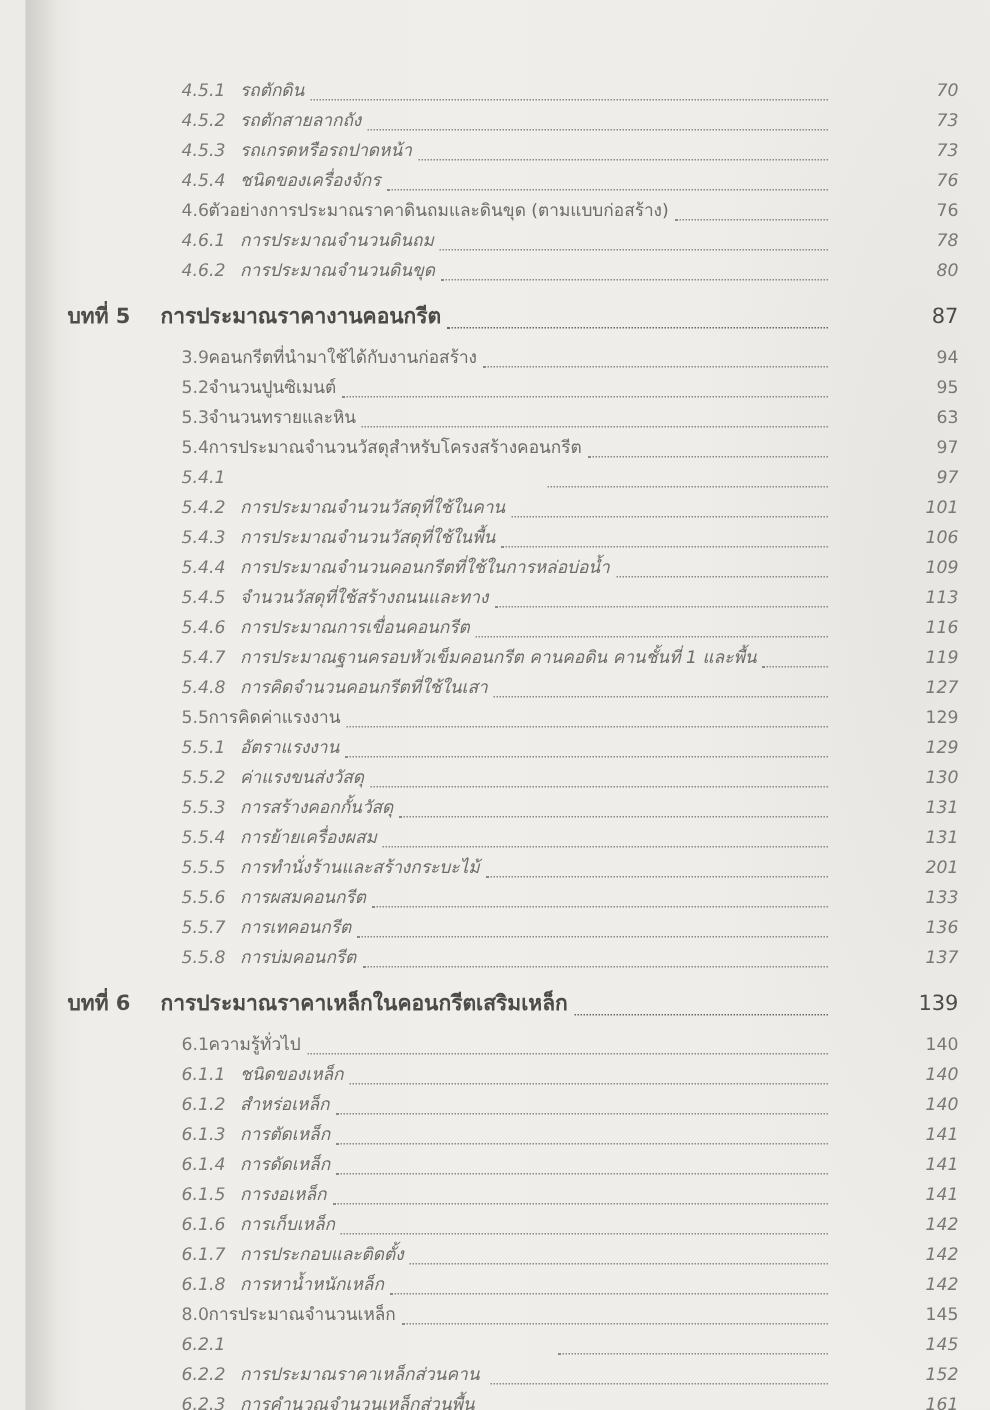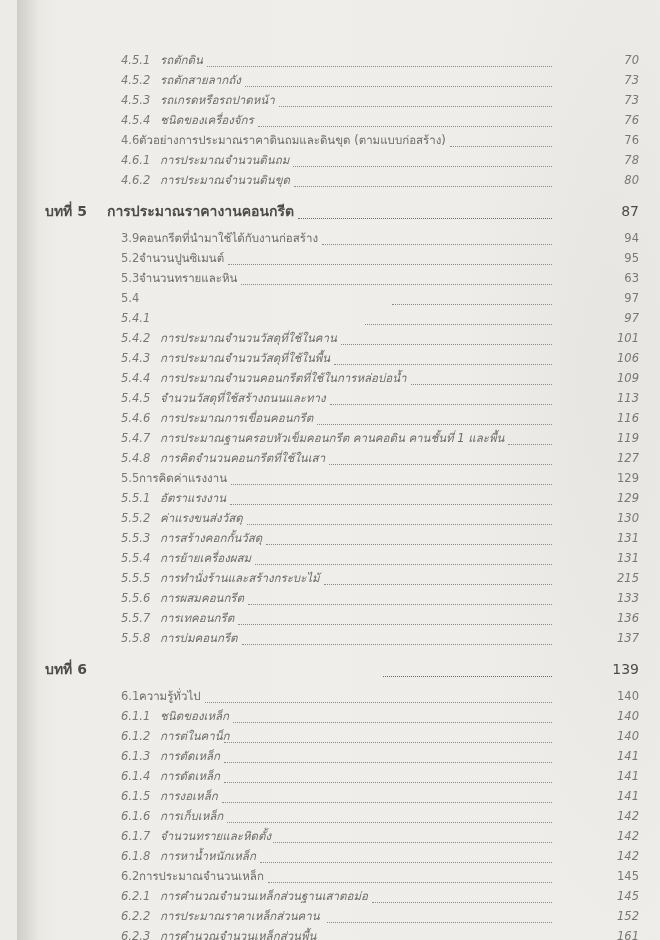--- a/index.html
+++ b/index.html
@@ -174,20 +174,21 @@
     <span class="page-no">95</span>
   </div>
       <div class="row lvl2" style="top: 268px;">
     <span class="num">5.3</span>
     <span class="title">จำนวนทรายและหิน</span>
     <span class="leader" style="left: 224px; right: auto; width: 311px;"></span>
     <span class="page-no">63</span>
   </div>
       <div class="row lvl2" style="top: 288px;">
     <span class="num">5.4</span>
+    <span class="title">การประมาณจำนวนวัสดุสำหรับโครงสร้างคอนกรีต</span>
     <span class="leader" style="left: 375px; right: auto; width: 160px;"></span>
     <span class="page-no">97</span>
   </div>
       <div class="row lvl3" style="top: 308px;">
     <span class="num">5.4.1</span>
     <span class="leader" style="left: 348px; right: auto; width: 187px;"></span>
     <span class="page-no">97</span>
   </div>
       <div class="row lvl3" style="top: 328px;">
     <span class="num">5.4.2</span>
@@ -258,21 +259,21 @@
       <div class="row lvl3" style="top: 548px;">
     <span class="num">5.5.4</span>
     <span class="title">การย้ายเครื่องผสม</span>
     <span class="leader" style="left: 238px; right: auto; width: 297px;"></span>
     <span class="page-no">131</span>
   </div>
       <div class="row lvl3" style="top: 568px;">
     <span class="num">5.5.5</span>
     <span class="title">การทำนั่งร้านและสร้างกระบะไม้</span>
     <span class="leader" style="left: 307px; right: auto; width: 228px;"></span>
-    <span class="page-no">215</span>
+    <span class="page-no">201</span>
   </div>
       <div class="row lvl3" style="top: 588px;">
     <span class="num">5.5.6</span>
     <span class="title">การผสมคอนกรีต</span>
     <span class="leader" style="left: 231px; right: auto; width: 304px;"></span>
     <span class="page-no">133</span>
   </div>
       <div class="row lvl3" style="top: 608px;">
     <span class="num">5.5.7</span>
     <span class="title">การเทคอนกรีต</span>
@@ -280,38 +281,39 @@
     <span class="page-no">136</span>
   </div>
       <div class="row lvl3" style="top: 628px;">
     <span class="num">5.5.8</span>
     <span class="title">การบ่มคอนกรีต</span>
     <span class="leader" style="left: 225px; right: auto; width: 310px;"></span>
     <span class="page-no">137</span>
   </div>
       <div class="row chapter" style="top: 656px;">
     <span class="num">บทที่ 6</span>
+    <span class="title">การประมาณราคาเหล็กในคอนกรีตเสริมเหล็ก</span>
     <span class="leader" style="left: 366px; right: auto; width: 169px;"></span>
     <span class="page-no">139</span>
   </div>
       <div class="row lvl2" style="top: 686px;">
     <span class="num">6.1</span>
     <span class="title">ความรู้ทั่วไป</span>
     <span class="leader" style="left: 188px; right: auto; width: 347px;"></span>
     <span class="page-no">140</span>
   </div>
       <div class="row lvl3" style="top: 706px;">
     <span class="num">6.1.1</span>
     <span class="title">ชนิดของเหล็ก</span>
     <span class="leader" style="left: 216px; right: auto; width: 319px;"></span>
     <span class="page-no">140</span>
   </div>
       <div class="row lvl3" style="top: 726px;">
     <span class="num">6.1.2</span>
-    <span class="title">การต่ในคาน็ก</span>
+    <span class="title">สำหร่อเหล็ก</span>
     <span class="leader" style="left: 207px; right: auto; width: 328px;"></span>
     <span class="page-no">140</span>
   </div>
       <div class="row lvl3" style="top: 746px;">
     <span class="num">6.1.3</span>
     <span class="title">การตัดเหล็ก</span>
     <span class="leader" style="left: 207px; right: auto; width: 328px;"></span>
     <span class="page-no">141</span>
   </div>
       <div class="row lvl3" style="top: 766px;">
@@ -327,39 +329,38 @@
     <span class="page-no">141</span>
   </div>
       <div class="row lvl3" style="top: 806px;">
     <span class="num">6.1.6</span>
     <span class="title">การเก็บเหล็ก</span>
     <span class="leader" style="left: 210px; right: auto; width: 325px;"></span>
     <span class="page-no">142</span>
   </div>
       <div class="row lvl3" style="top: 826px;">
     <span class="num">6.1.7</span>
-    <span class="title">จำนวนทรายและหิดตั้ง</span>
+    <span class="title">การประกอบและติดตั้ง</span>
     <span class="leader" style="left: 256px; right: auto; width: 279px;"></span>
     <span class="page-no">142</span>
   </div>
       <div class="row lvl3" style="top: 846px;">
     <span class="num">6.1.8</span>
     <span class="title">การหาน้ำหนักเหล็ก</span>
     <span class="leader" style="left: 243px; right: auto; width: 292px;"></span>
     <span class="page-no">142</span>
   </div>
       <div class="row lvl2" style="top: 866px;">
-    <span class="num">6.2</span>
+    <span class="num">8.0</span>
     <span class="title">การประมาณจำนวนเหล็ก</span>
     <span class="leader" style="left: 251px; right: auto; width: 284px;"></span>
     <span class="page-no">145</span>
   </div>
       <div class="row lvl3" style="top: 886px;">
     <span class="num">6.2.1</span>
-    <span class="title">การคำนวณจำนวนเหล็กส่วนฐานเสาตอม่อ</span>
     <span class="leader" style="left: 355px; right: auto; width: 180px;"></span>
     <span class="page-no">145</span>
   </div>
       <div class="row lvl3" style="top: 906px;">
     <span class="num">6.2.2</span>
     <span class="title">การประมาณราคาเหล็กส่วนคาน</span>
     <span class="leader" style="left: 310px; right: auto; width: 225px;"></span>
     <span class="page-no">152</span>
   </div>
       <div class="row lvl3" style="top: 926px;">

